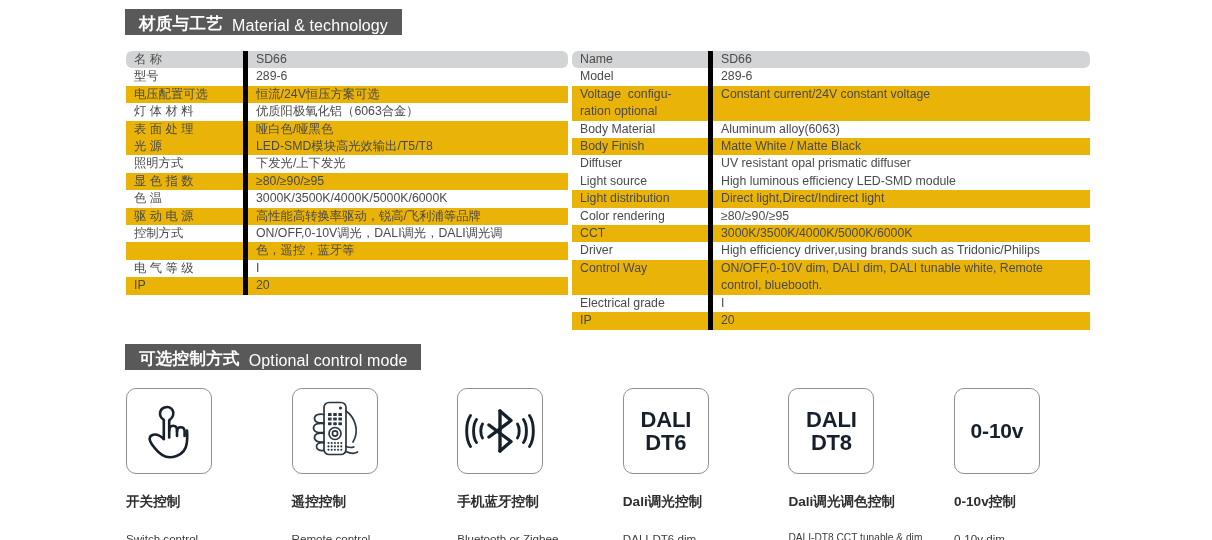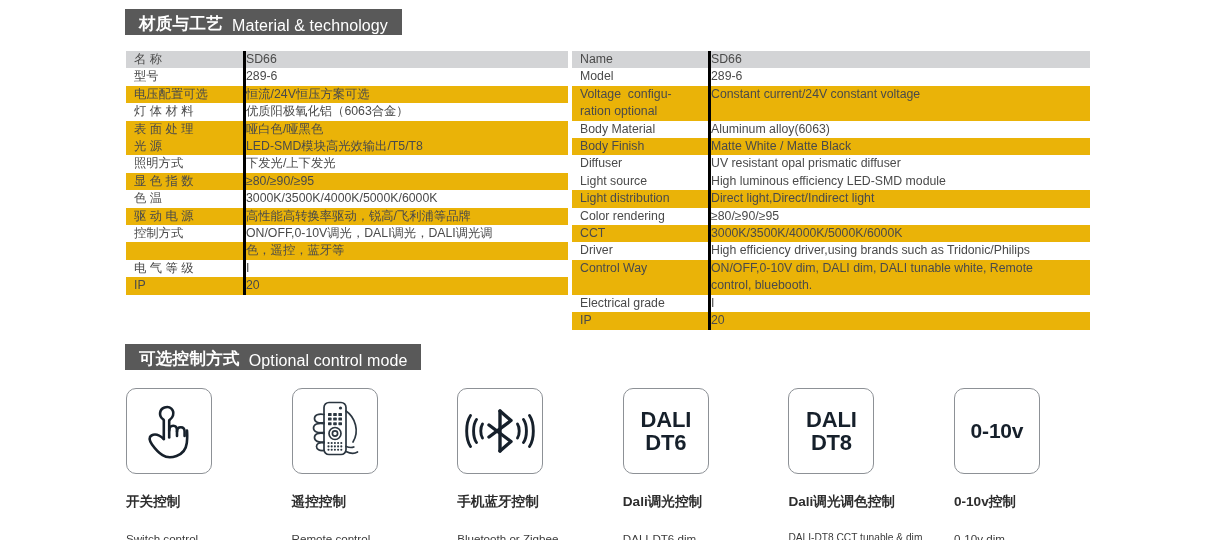--- a/index.html
+++ b/index.html
@@ -46,37 +46,37 @@
   }
   #table-cn { left: 126px; top: 51px; width: 442px; }
   #table-en { left: 572px; top: 51px; width: 518px; }
 
   .spec-row {
     display: flex;
     align-items: stretch;
     min-height: 16px;
   }
   .spec-row.shade { background: #eab308; }
-  .spec-row.shade-dark { background: #d3d4d6; }
+  .spec-row.shade-dark { background: #d3d4d6; border-radius: 6px; }
   .spec-row.plain { background: #ffffff; }
 
   .spec-key {
     flex: 0 0 auto;
     padding: 1px 6px 1px 8px;
     line-height: 15.4px;
     white-space: pre-wrap;
   }
   #table-cn .spec-key { width: 117px; }
   #table-en .spec-key { width: 136px; }
 
   .spec-val {
     flex: 1 1 auto;
-    padding: 1px 4px 1px 0;
+    padding: 1px 4px 1px 8px;
     line-height: 15.4px;
-    border-left: 3px solid #000000;
+    border-left: 5px solid #000000;
     white-space: pre-wrap;
   }
 
   
   .spread { letter-spacing: 0; }
 
   
   .icons-row {
     position: absolute;
     left: 126px;

